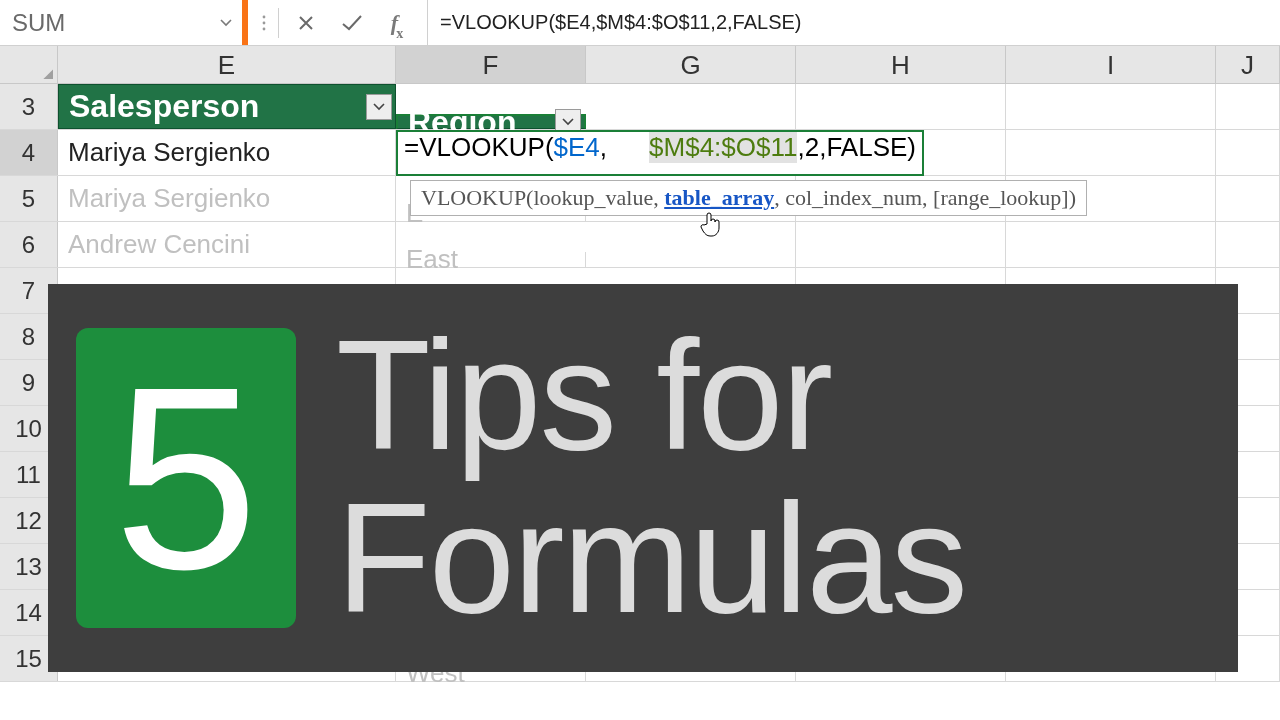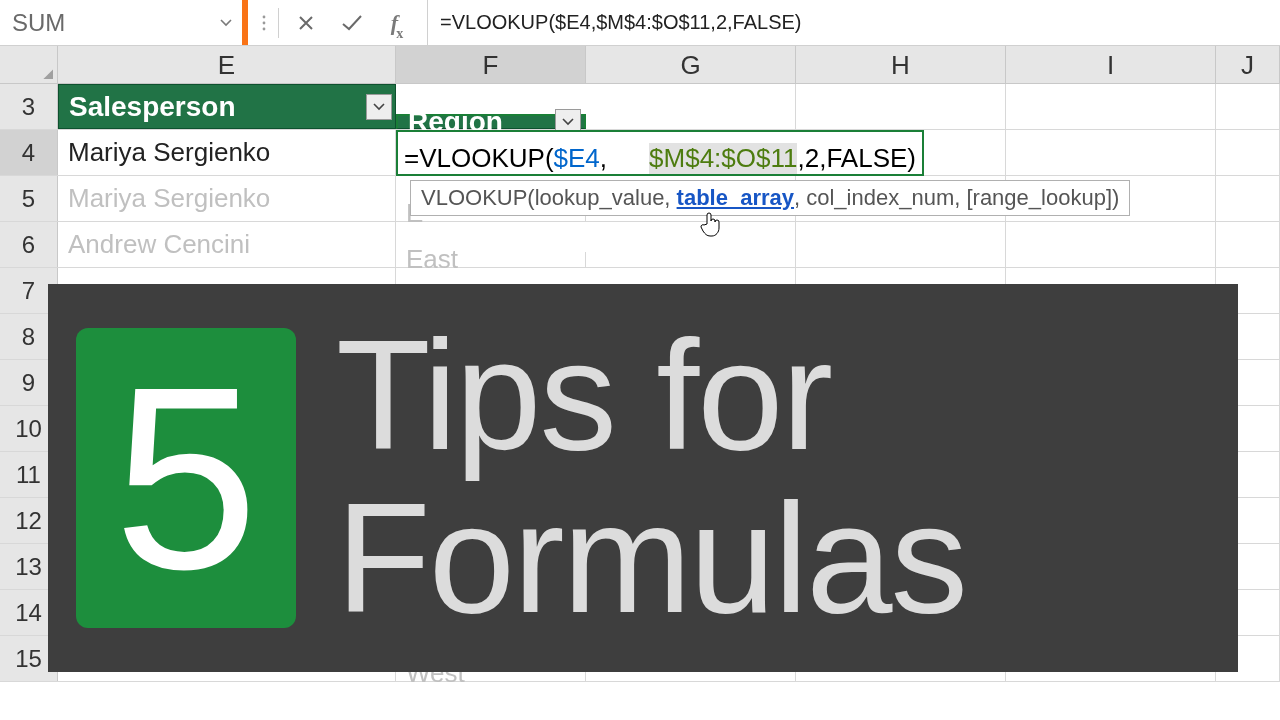--- a/index.html
+++ b/index.html
@@ -36,23 +36,23 @@
   .rh.active { background:#d2d2d2; }
   .cell { border-right:1px solid #d8d8d8; padding: 4px 10px; font-size: 26px; color:#222; display:flex; align-items:center; position:relative; }
   .cell.col-E { width:338px; }
   .cell.col-F { width:190px;margin-top:30px; }
   .cell.col-G { width:210px; }
   .cell.col-H { width:210px; }
   .cell.col-I { width:210px; }
   .cell.col-J { width:64px; }
   .dim { color:#c0c0c0; }
   
-  .thead-cell { background:#217346; color:#fff; font-size:28px; font-weight:600; border:1px solid #0e512f; }
+  .thead-cell { background:#217346; color:#fff; font-size:32px; font-weight:600; border:1px solid #0e512f; }
   .filter-btn { position:absolute; right:3px; top:50%; transform:translateY(-50%); width:26px; height:26px; background:#eee; border:1px solid #9a9a9a; display:flex; align-items:center; justify-content:center; }
-  .edit-overlay { position:absolute; background:#fff; border:2px solid #1a7f37; font-size:26px; display:flex; align-items:flex-end; padding:0 6px; white-space:nowrap; z-index:5; }
+  .edit-overlay { position:absolute; background:#fff; border:2px solid #1a7f37; font-size:26px; display:flex; align-items:flex-start; padding:0 6px; white-space:nowrap; z-index:5; }
   .ref1 { color:#0066cc; }
   .ref2 { color:#4d7c0f; background:#e2e2e2;margin-left:42px; }
   
   
   .tooltip { position:absolute; background:#fff; border:1px solid #b0b0b0; font-size:22px; color:#555; padding:4px 10px; z-index:6; white-space:nowrap; }
   .tooltip .active-arg { color:#1756c5; font-weight:bold; text-decoration:underline; }
   .cursor-hand { position:absolute; z-index:7; font-size:22px;}
   
   
   .banner { position:absolute; left:48px; top:284px; width:1190px; height:388px; background:#3e3e3e; display:flex; align-items:center; padding:20px 28px; z-index:10; }
@@ -248,21 +248,21 @@
     </div>
 
   <div class="edit-overlay" style="left:396px; top:84px; height:46px;">
     <span>=VLOOKUP(</span>
       <span class="ref1">$E4</span>
       <span>,</span>
       <span class="ref2">$M$4:$O$11</span>
       <span>,2,FALSE)</span>
   </div>
 
-  <div class="tooltip" style="left:410px; top:134px;">
+  <div class="tooltip" style="left:410px; top:134px;font-family:Liberation Serif, serif;">
     <span>VLOOKUP(</span><span>lookup_value, </span><span class="active-arg">table_array</span><span>, col_index_num, [range_lookup])</span>
   </div>
   <div class="cursor-hand" style="left:700px; top:164px;">
     <svg width="24" height="28" viewBox="0 0 24 28">
         <path d="M7 14 V5 a2 2 0 0 1 4 0 V11 a2 2 0 0 1 4 0 V12 a2 2 0 0 1 4 0 V18 c0 4 -3 8 -7 8 h-2 c-3 0 -5 -2 -7 -5 l-2 -4 a2 2 0 0 1 3 -2 z" fill="#fff" stroke="#000" stroke-width="1"></path>
       </svg>
   </div>
 </div>
 
 <div class="banner">

